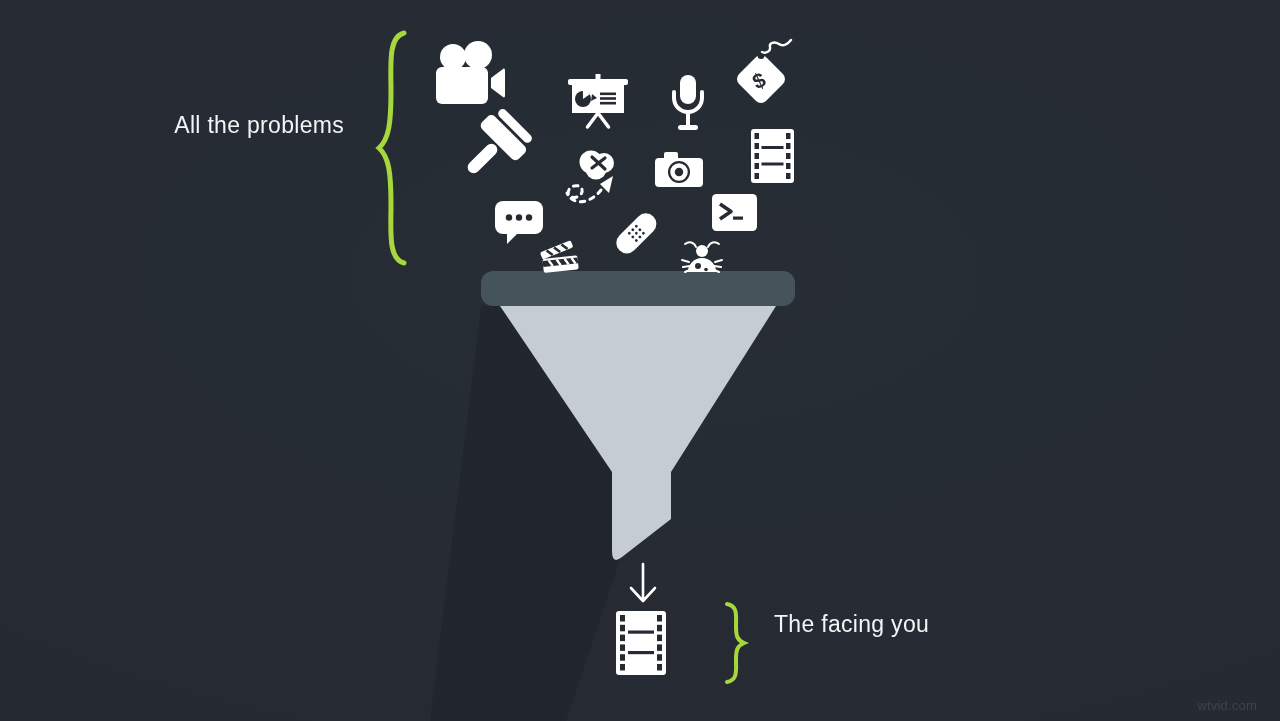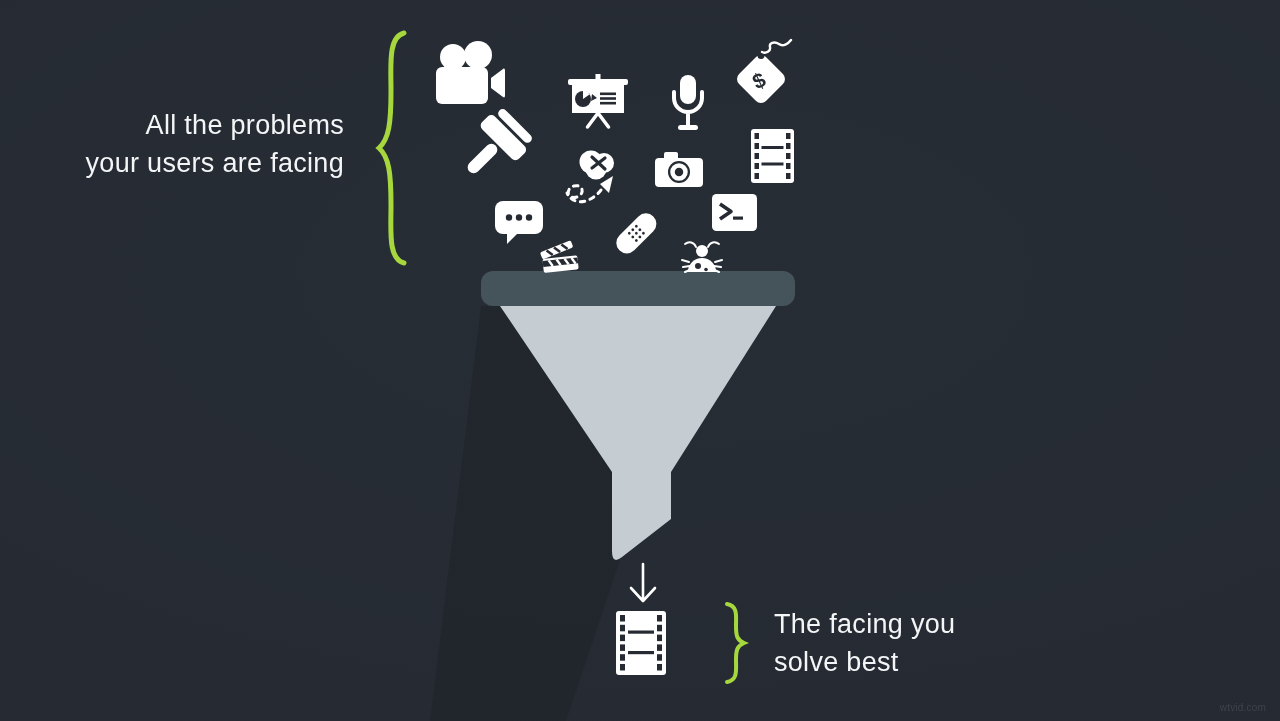--- a/index.html
+++ b/index.html
@@ -9,26 +9,26 @@
     font-family:"Liberation Sans",sans-serif;
   }
   .abs{position:absolute;}
   svg{display:block;overflow:visible;}
   .icon svg{width:100%;height:100%;}
   .ic{fill:var(--icon,#ffffff);}
   .cut{fill:var(--bg,#262b33);}
   .cut-s{stroke:var(--bg,#262b33);fill:none;}
   .ic-s{stroke:var(--icon,#ffffff);fill:none;}
   .label{
-    color:#f3f5f6;font-weight:300;font-size:27px;line-height:38px;letter-spacing:.3px;
+    color:#f3f5f6;font-weight:300;font-size:23px;line-height:38px;letter-spacing:.3px;
   }
   .label span{display:block;}
   #left-label{left:28px;top:106px;width:316px;text-align:right;}
   #right-label{left:774px;top:605px;width:330px;text-align:left;}
-  #watermark{right:14px;bottom:8px;font-size:10px;color:#3d434b;letter-spacing:.2px;}
+  #watermark{right:23px;bottom:8px;font-size:13px;color:#3d434b;letter-spacing:.2px;}
   .brace{stroke:var(--green,#a6d83e);fill:none;stroke-linecap:round;}
 </style>
 </head>
 <body>
 
 <svg class="abs" style="left:0;top:0" width="1280" height="721" viewBox="0 0 1280 721">
   <path d="M481 306 L500 306 L612 472 L612 551 L620 560 L566 721 L430 721 Z" fill="rgba(0,0,0,0.12)"></path>
   <rect x="481" y="271" width="314" height="35" rx="12" fill="var(--rim,#45535a)"></rect>
   <path d="M500 306 L776 306 L671 472 L671 519 L622 557 Q 612 565 612 551 L612 472 Z" fill="var(--cone,#c5cdd3)"></path>
   <path d="M643 564 V599 M631 588 L643 601 L655 588" stroke="#ffffff" stroke-width="2.6" fill="none" stroke-linecap="round" stroke-linejoin="round"></path>
@@ -37,25 +37,23 @@
 <svg class="abs" style="left:374px;top:29px" width="34" height="238" viewBox="0 0 34 238">
   <path class="brace" stroke-width="5" d="M30 4 C14 8 17 36 17 62 C17 94 15 110 5 119 C15 128 17 144 17 176 C17 202 14 230 30 234"></path>
 </svg>
 
 <svg class="abs" style="left:723px;top:601px" width="26" height="84" viewBox="0 0 26 84">
   <path class="brace" stroke-width="4" d="M4 3 C15 5 13 15 13 25 C13 35 14 39 21 42 C14 45 13 49 13 59 C13 69 15 79 4 81"></path>
 </svg>
 
 <div id="left-label" class="abs label">
   <span>All the problems</span>
-  <span>your users are facing</span>
 </div>
 <div id="right-label" class="abs label">
   <span>The facing you</span>
-  <span>solve best</span>
 </div>
 
 <div class="abs icon" style="left:435px;top:42px;width:70px;height:63px">
   <svg viewBox="0 0 70 63">
       <g class="ic">
     <circle cx="18" cy="15" r="13"></circle>
         <circle cx="43" cy="13" r="14"></circle>
     <rect x="1" y="25" width="52" height="37" rx="6"></rect>
     <path d="M56 36 L68 27 C69.5 26 70 27 70 29 L70 53 C70 55 69.5 56 68 55 L56 46 Z"></path>
   </g>

